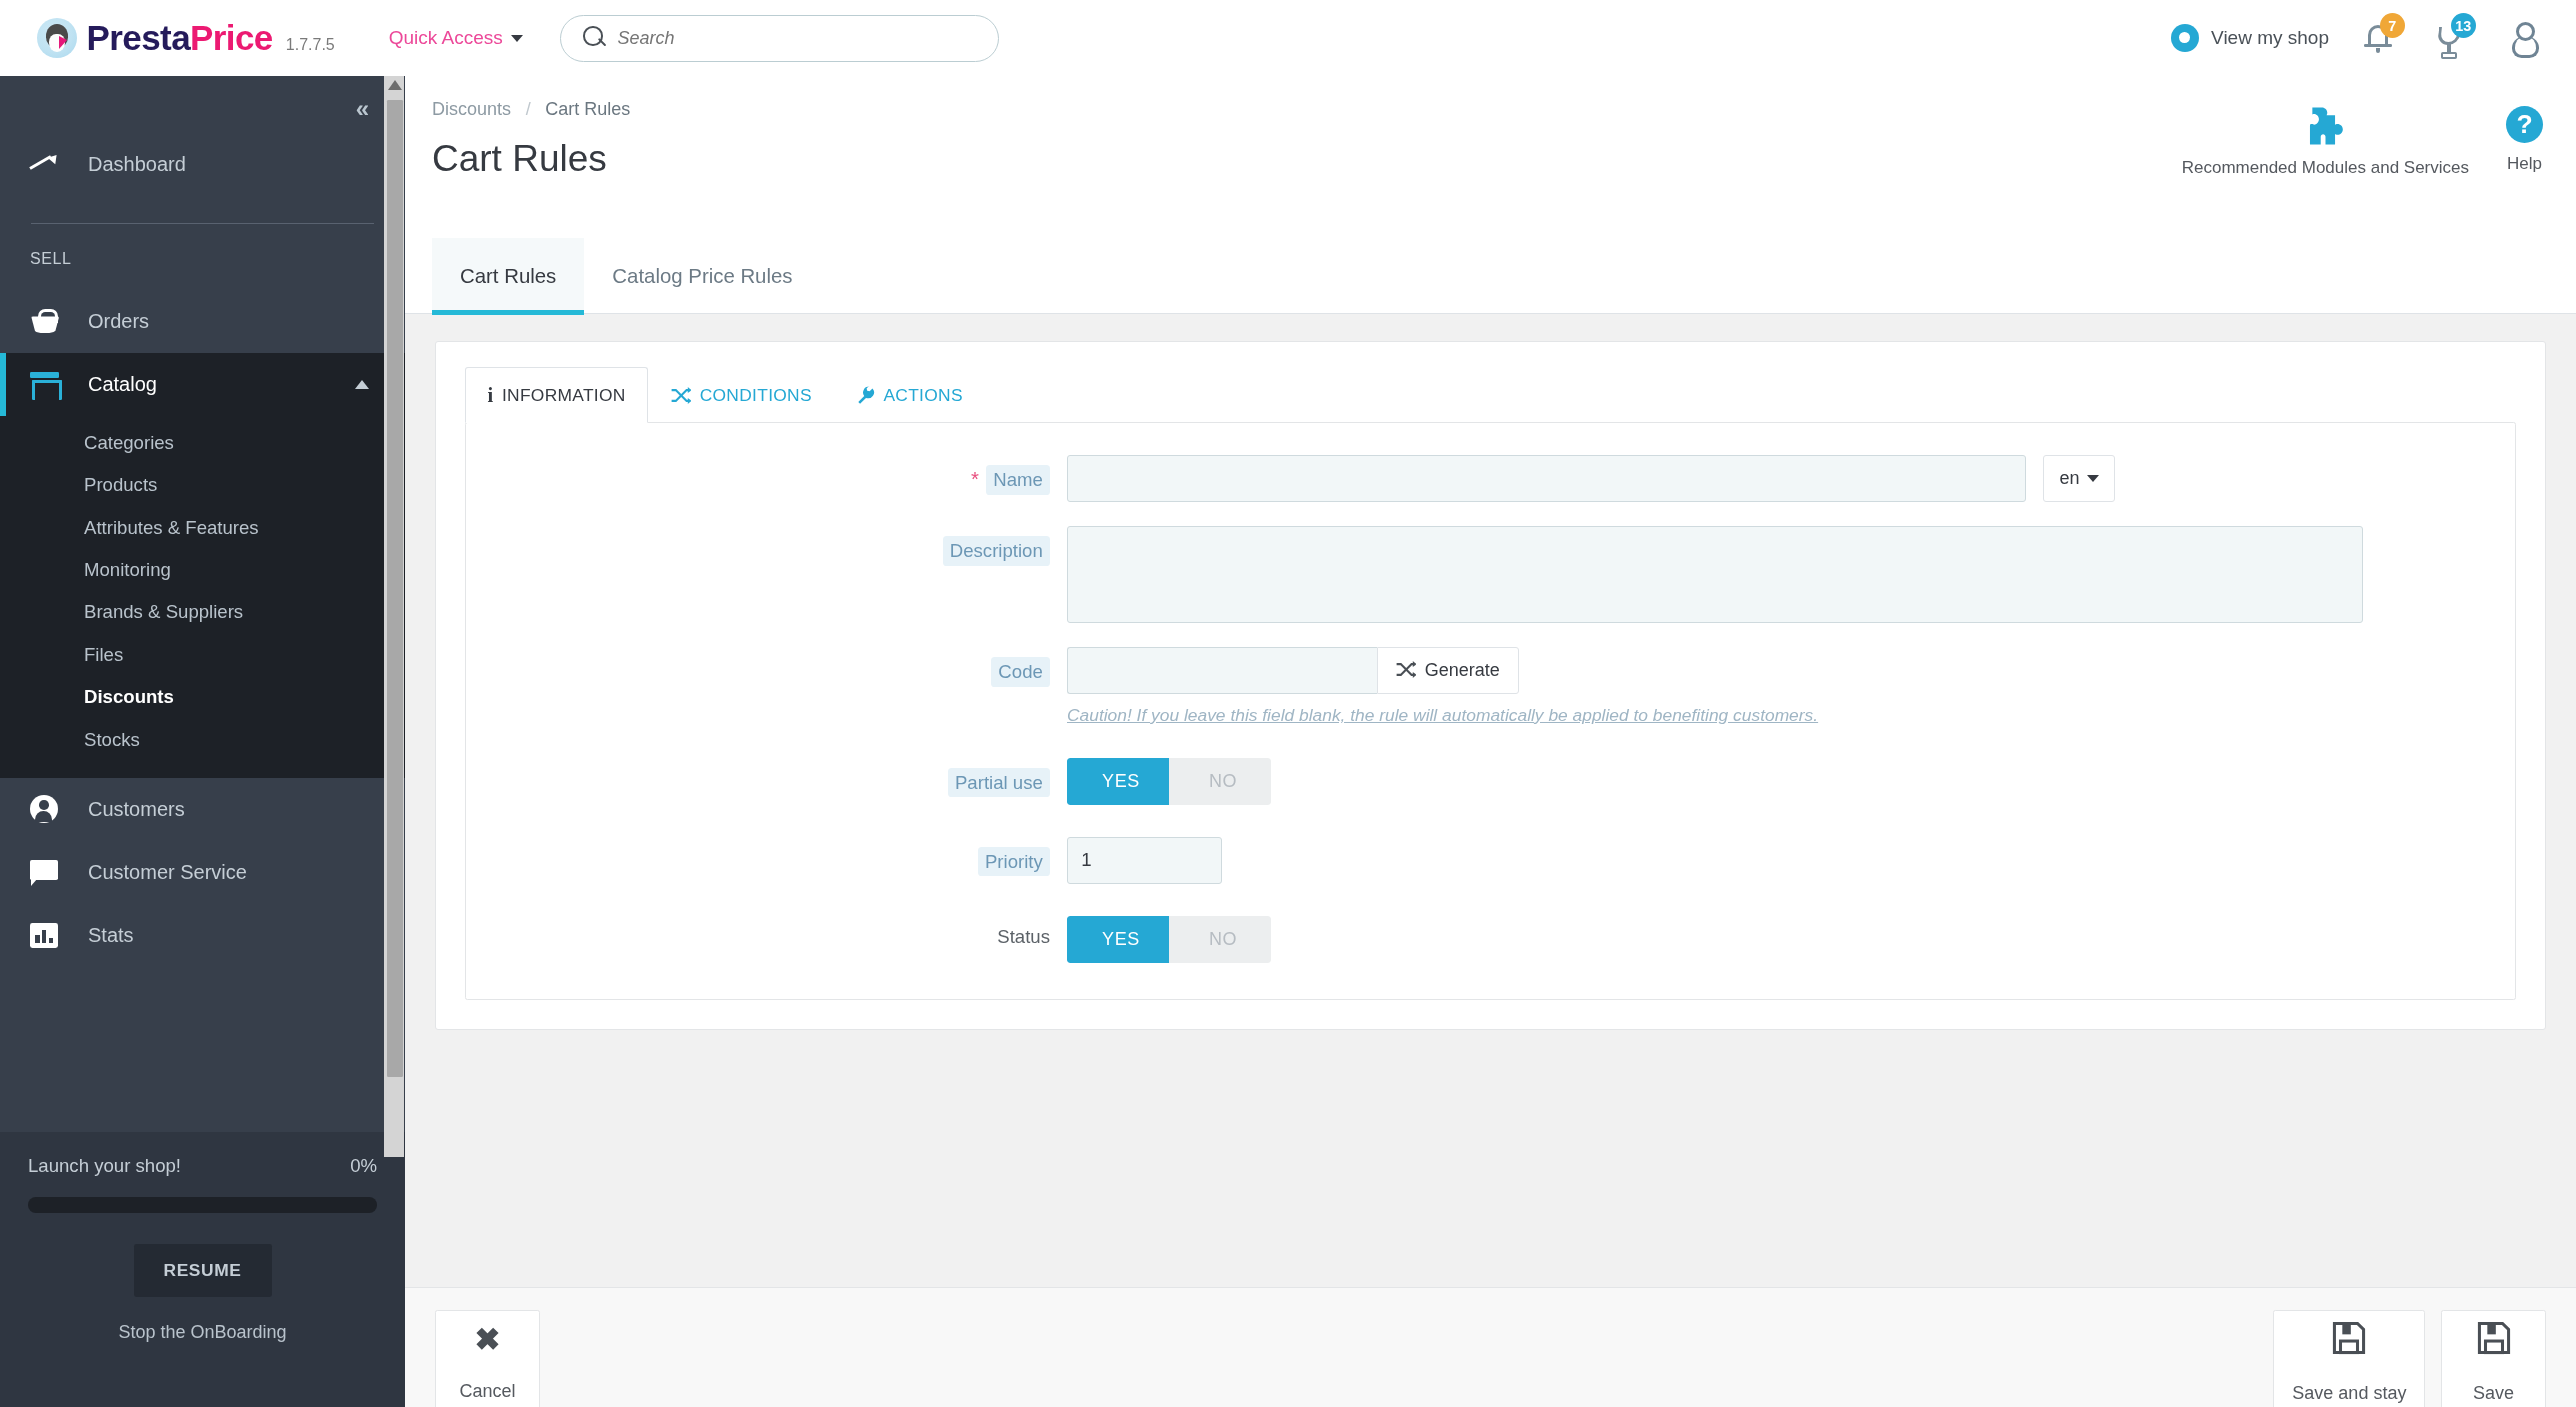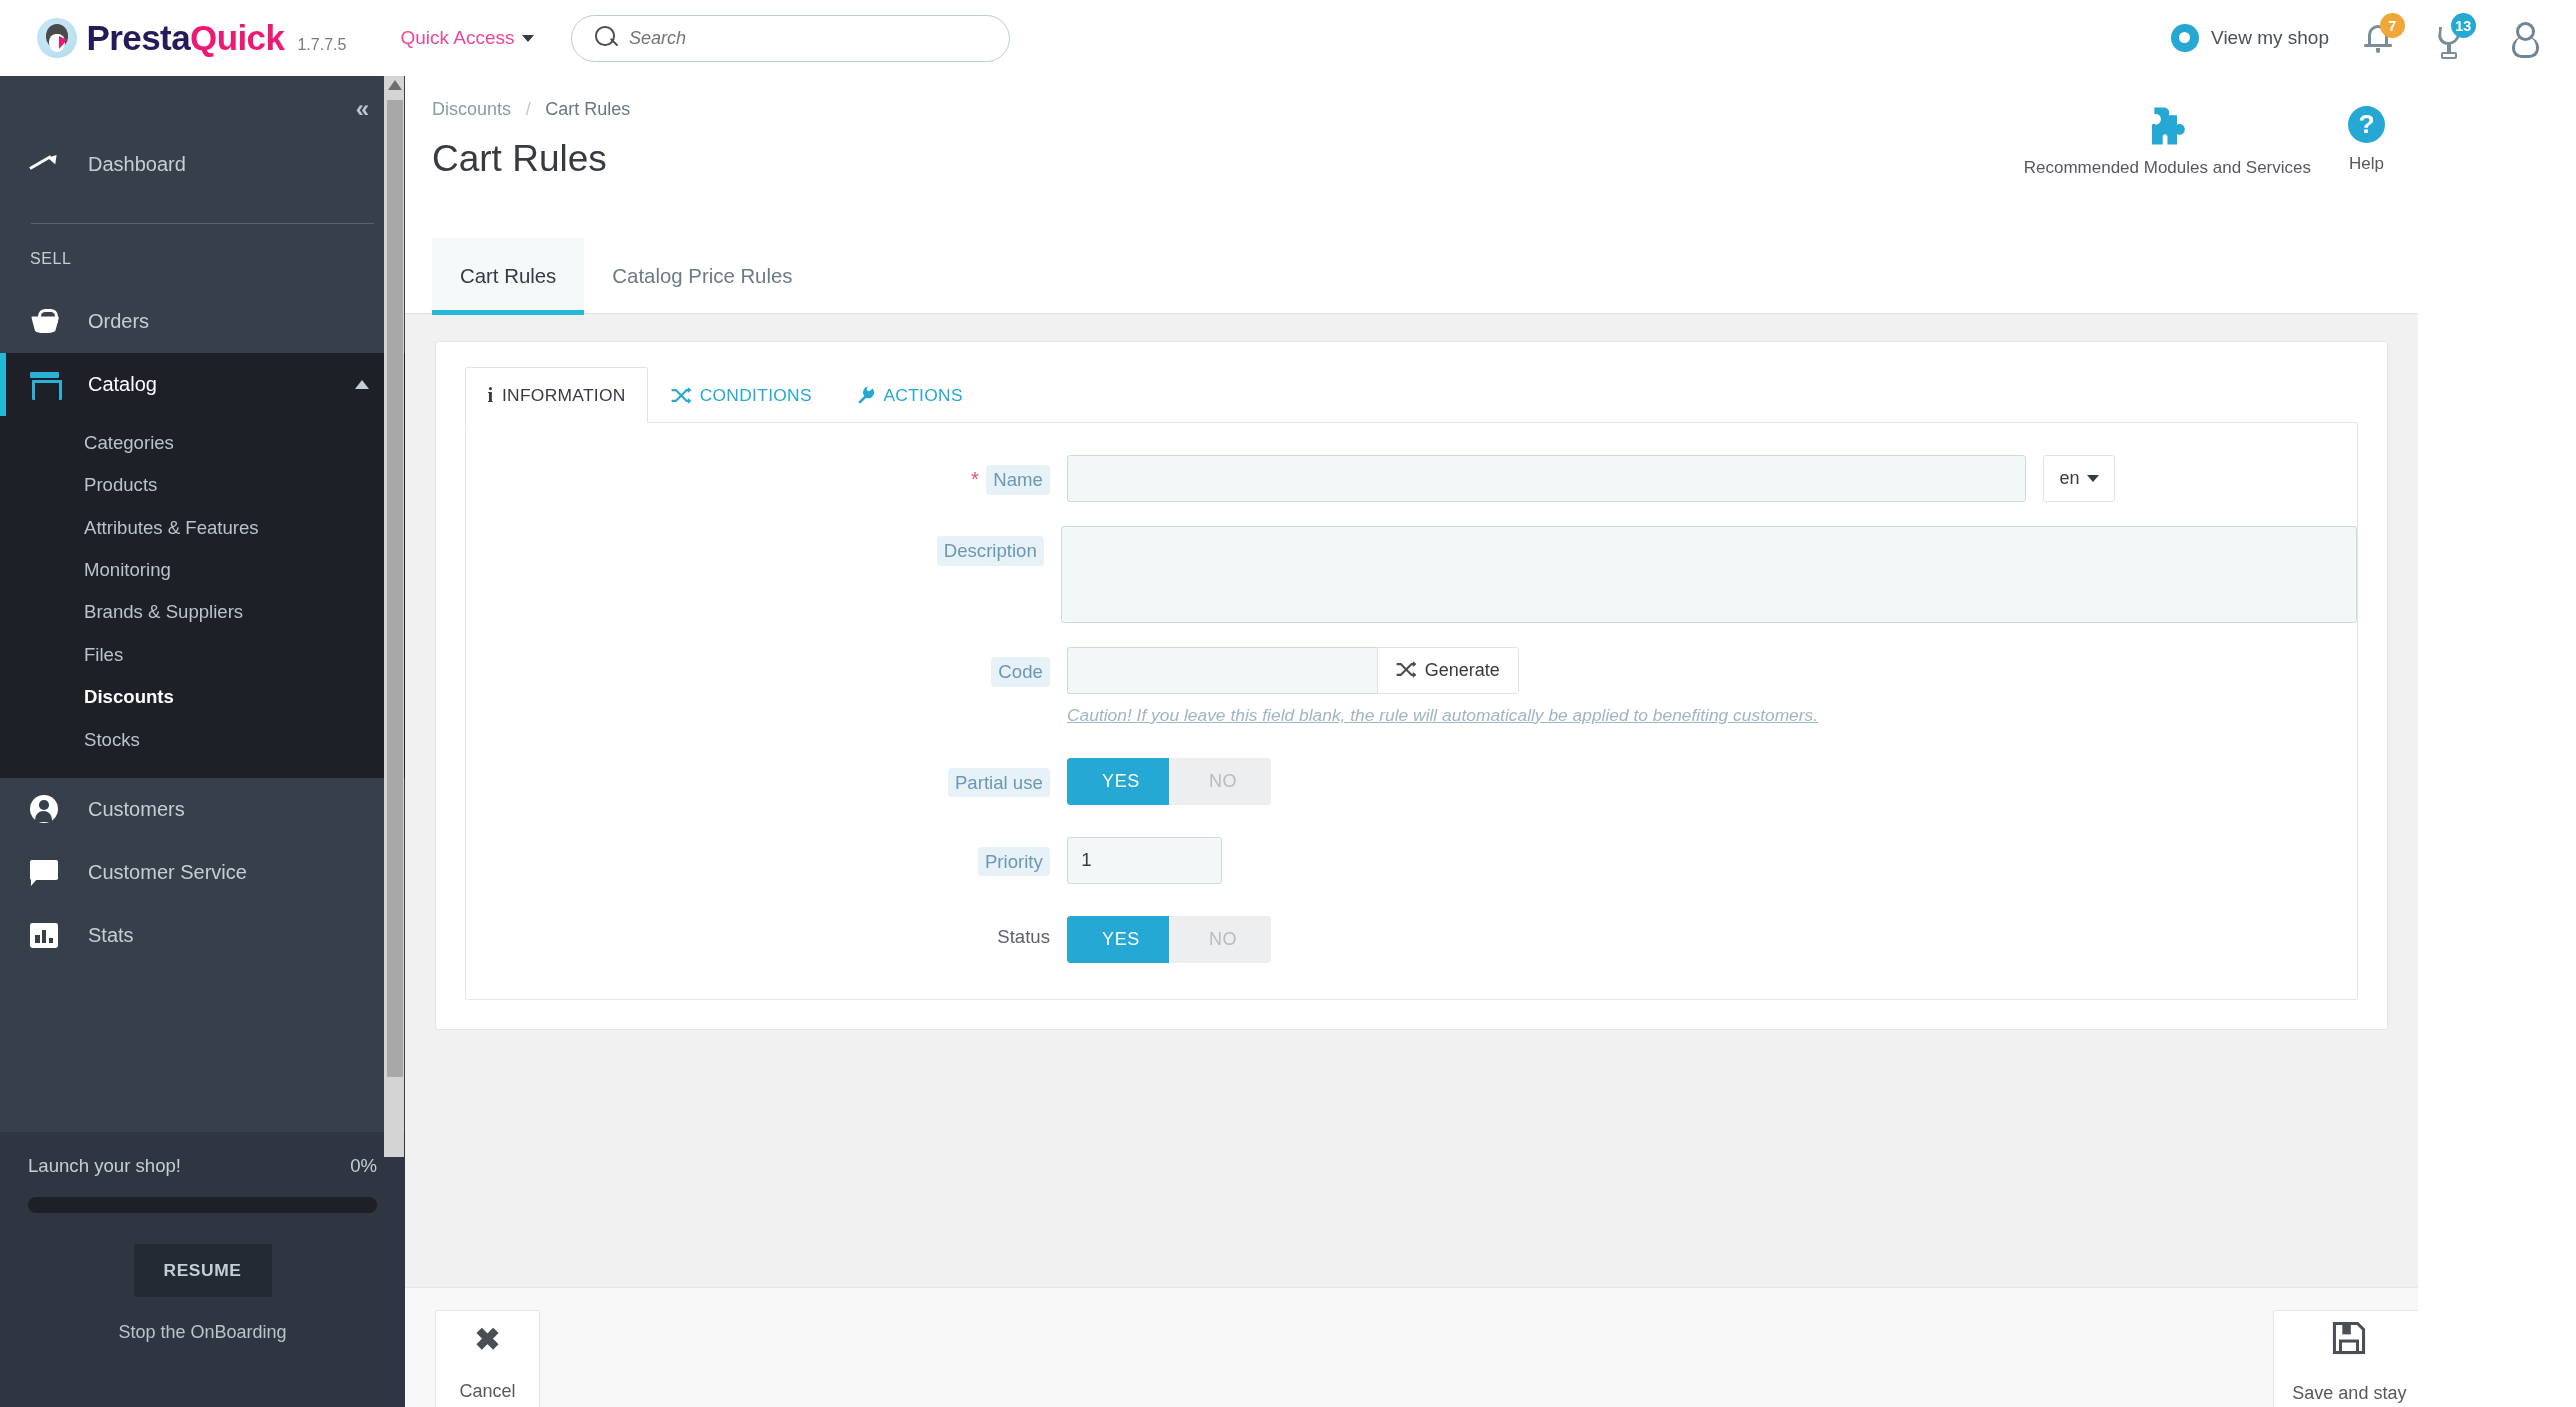--- a/index.html
+++ b/index.html
@@ -261,21 +261,21 @@
     background: #a8a8a8; border-radius: 1.2px; z-index: 26; cursor: pointer;
   }
   #sb-arrow {
     position: absolute; left: 388px; top: 80px; width: 0; height: 0;
     border-left: 7.8px solid transparent; border-right: 7.8px solid transparent;
     border-bottom: 10.8px solid #6e6e6e; z-index: 27; cursor: pointer;
   }
 
   
   #main {
-    position: absolute; left: 405px; top: 76px; width: 2013px; height: 1331px;
+    position: absolute; left: 405px; top: 76px; width: 2171px; height: 1331px;
     background: #ffffff; overflow: hidden;
   }
   #page-head { padding: 23px 0 0 27px; position: relative; height: 162px; }
   #breadcrumb { font-size: 18px; color: #8d9aa3; }
   #breadcrumb .crumb-sep { margin: 0 9.6px; color: #c0c8ce; }
   #breadcrumb .crumb-cur { color: #6b7780; }
   #page-title { font-size: 37px; color: #363a41; font-weight: 400; margin-top: 18px; }
 
   #head-actions {
     position: absolute; right: 33px; top: 30px; display: flex; align-items: flex-start; gap: 0;
@@ -409,21 +409,21 @@
   #footer-right { margin-left: auto; display: flex; gap: 15.6px; }
 </style>
 </head>
 <body>
 
 <div id="topbar">
   <div id="logo-block">
     <div class="ps-logo-mark">
       <div class="ps-beak"></div>
     </div>
-    <div class="ps-logo-text"><span class="ps-presta">Presta</span><span class="ps-shop">Quick</span></div>
+    <div class="ps-logo-text"><span class="ps-presta">Presta</span><span class="ps-shop">Price</span></div>
     <div class="ps-version">1.7.7.5</div>
   </div>
 
   <div id="quick-access">
     <span>Quick Access</span>
     <span class="caret-down"></span>
   </div>
 
   <div id="search-wrap">
     <span class="search-glyph"></span>

